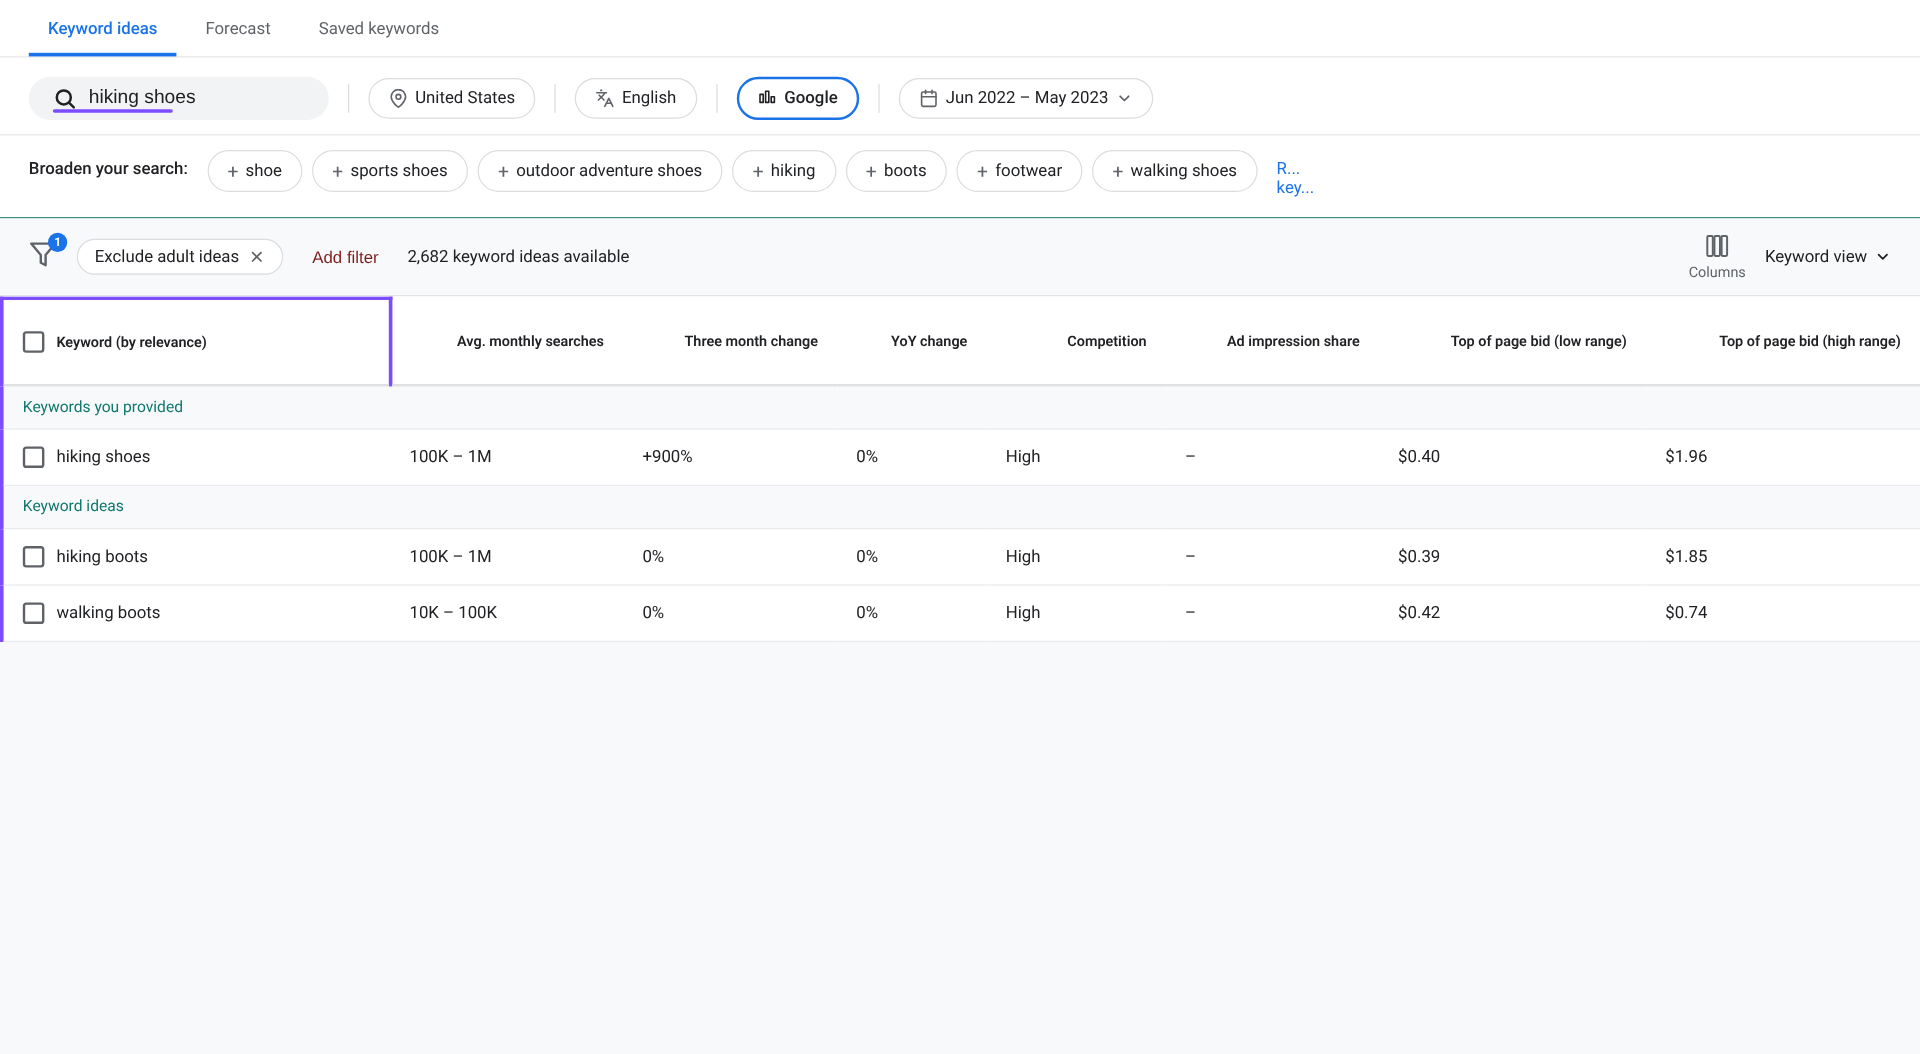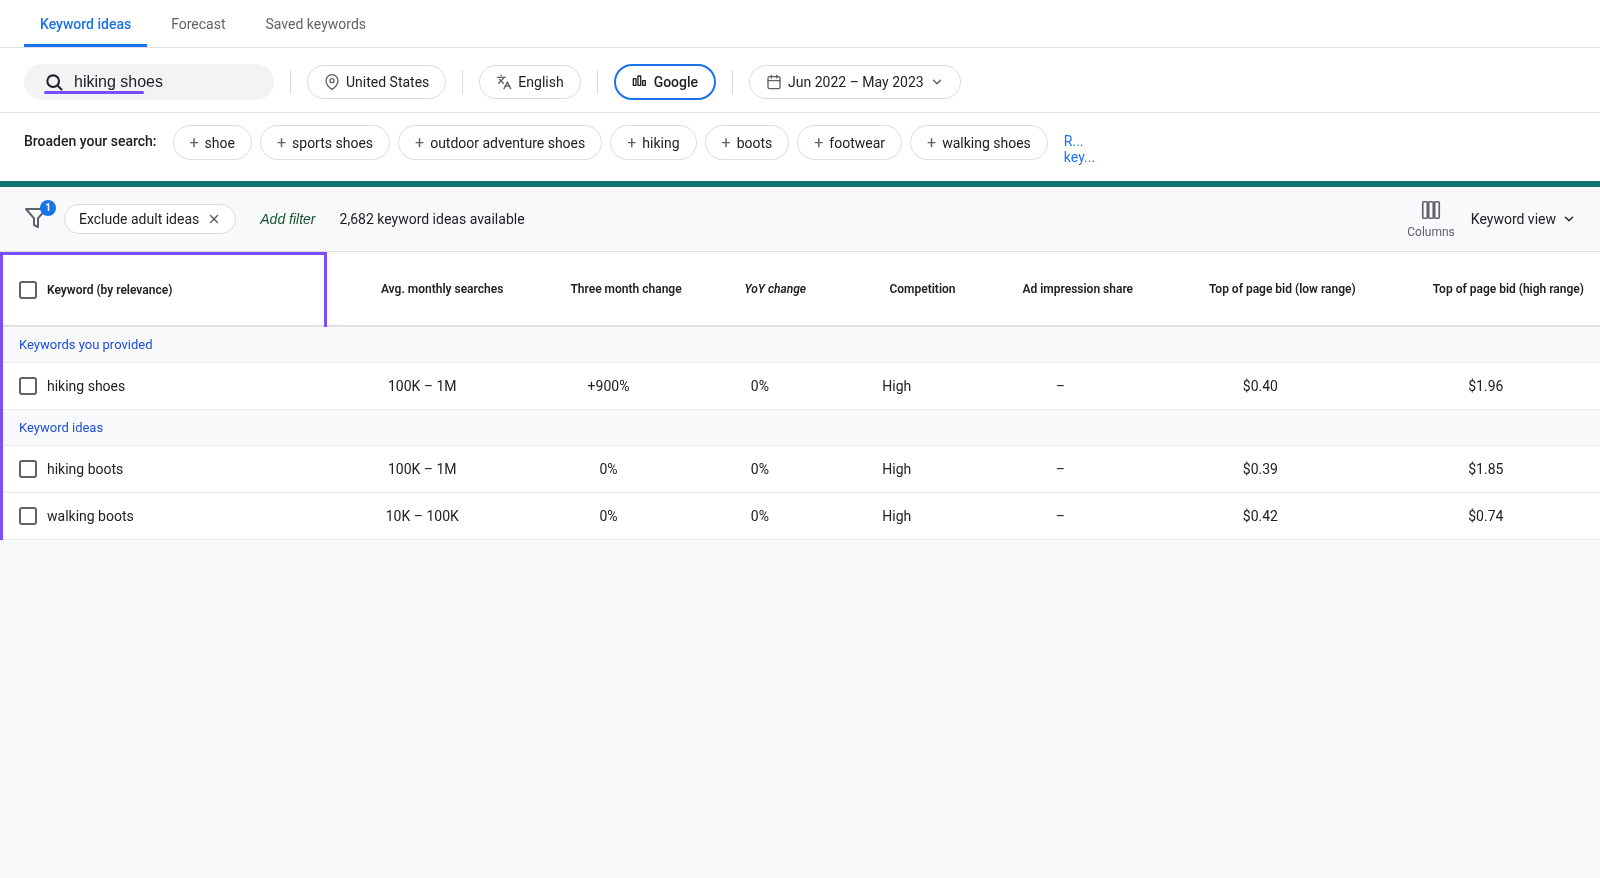--- a/index.html
+++ b/index.html
@@ -90,21 +90,21 @@
     .filter-separator {
       width: 1px;
       height: 24px;
       background: #dadce0;
     }
 
     
     .broaden-area {
       background: #fff;
       padding: 12px 24px 16px;
-      border-bottom: 6px solid #0f766e;
+      border-bottom: 1px solid #0f766e;
       display: flex;
       align-items: flex-start;
       gap: 16px;
     }
     .broaden-label {
       font-size: 14px;
       color: #202124;
       white-space: nowrap;
       padding-top: 8px;
       font-weight: 500;
@@ -175,26 +175,25 @@
       gap: 8px;
       padding: 6px 14px;
       border: 1px solid #dadce0;
       border-radius: 20px;
       background: #fff;
       font-size: 14px;
       cursor: pointer;
     }
     .add-filter-btn {
       font-size: 14px;
-      color: #14532d;
+      color: #7f1d1d;
       cursor: pointer;
       padding: 6px 8px;
       background: none;
       border: none;
-      font-style: italic;
     }
     .filter-bar-right {
       margin-left: auto;
       display: flex;
       align-items: center;
       gap: 16px;
     }
     .columns-btn {
       display: flex;
       flex-direction: column;
@@ -240,29 +239,29 @@
     }
     .keyword-col-header {
       display: flex;
       align-items: center;
       gap: 10px;
     }
     .section-row td {
       background: #f8f9fa;
       padding: 10px 16px;
       font-size: 13px;
-      color: #1d4ed8;
+      color: #0f766e;
       border-bottom: 1px solid #e8eaed;
       font-weight: 400;
     }
     .data-row td {
       padding: 14px 16px;
       border-bottom: 1px solid #e8eaed;
       font-size: 14px;
-      text-align: center;
+      text-align: left;
       color: #202124;
       vertical-align: middle;
     }
     .data-row td:first-child {
       text-align: left;
       border-left: 3px solid #7c4dff;
     }
     .data-row td:last-child {
       border-right: none;
     }
@@ -467,21 +466,21 @@
             <div class="checkbox"></div>
             <span>Keyword (by relevance)</span>
           </div>
         </th>
         <th style="min-width:140px;">
           <span>Avg. monthly searches</span>
         </th>
         <th style="min-width:110px;">
           <span>Three month change</span>
         </th>
-        <th style="min-width:100px;font-style:italic;">
+        <th style="min-width:100px;">
           <span>YoY change</span>
         </th>
         <th style="min-width:120px;">
           <span>Competition</span>
         </th>
         <th style="min-width:130px;">
           <span>Ad impression share</span>
         </th>
         <th style="min-width:130px;margin-top:32px;">
           <span>Top of page bid (low range)</span>

